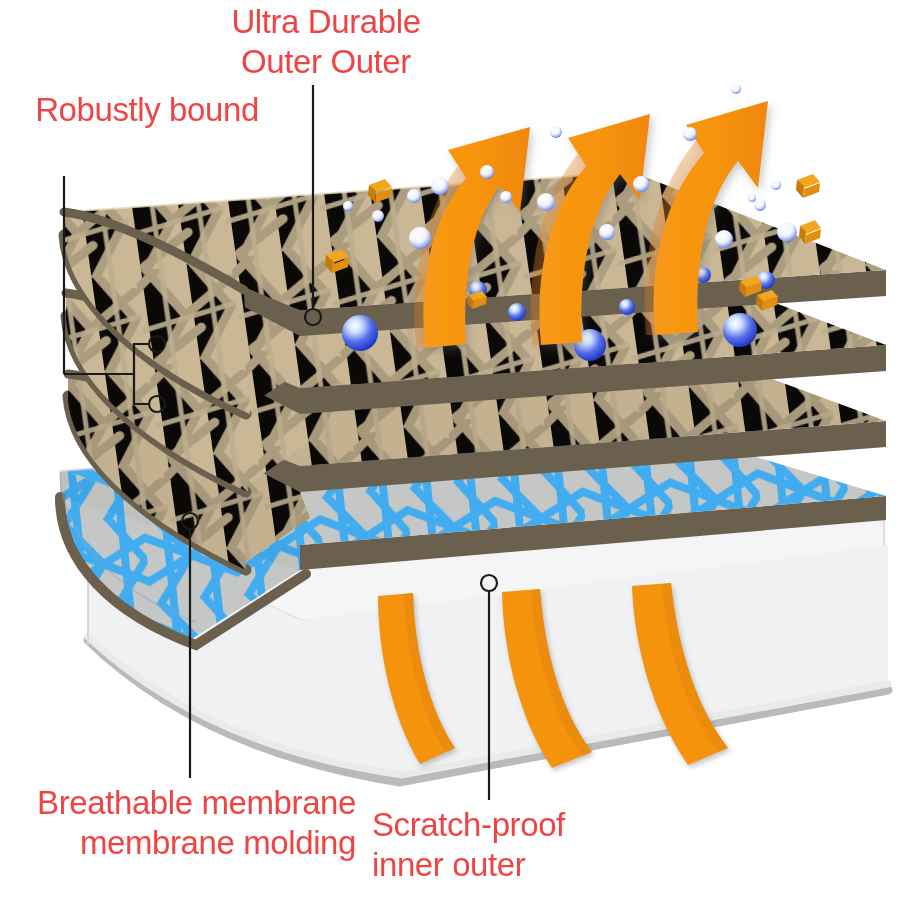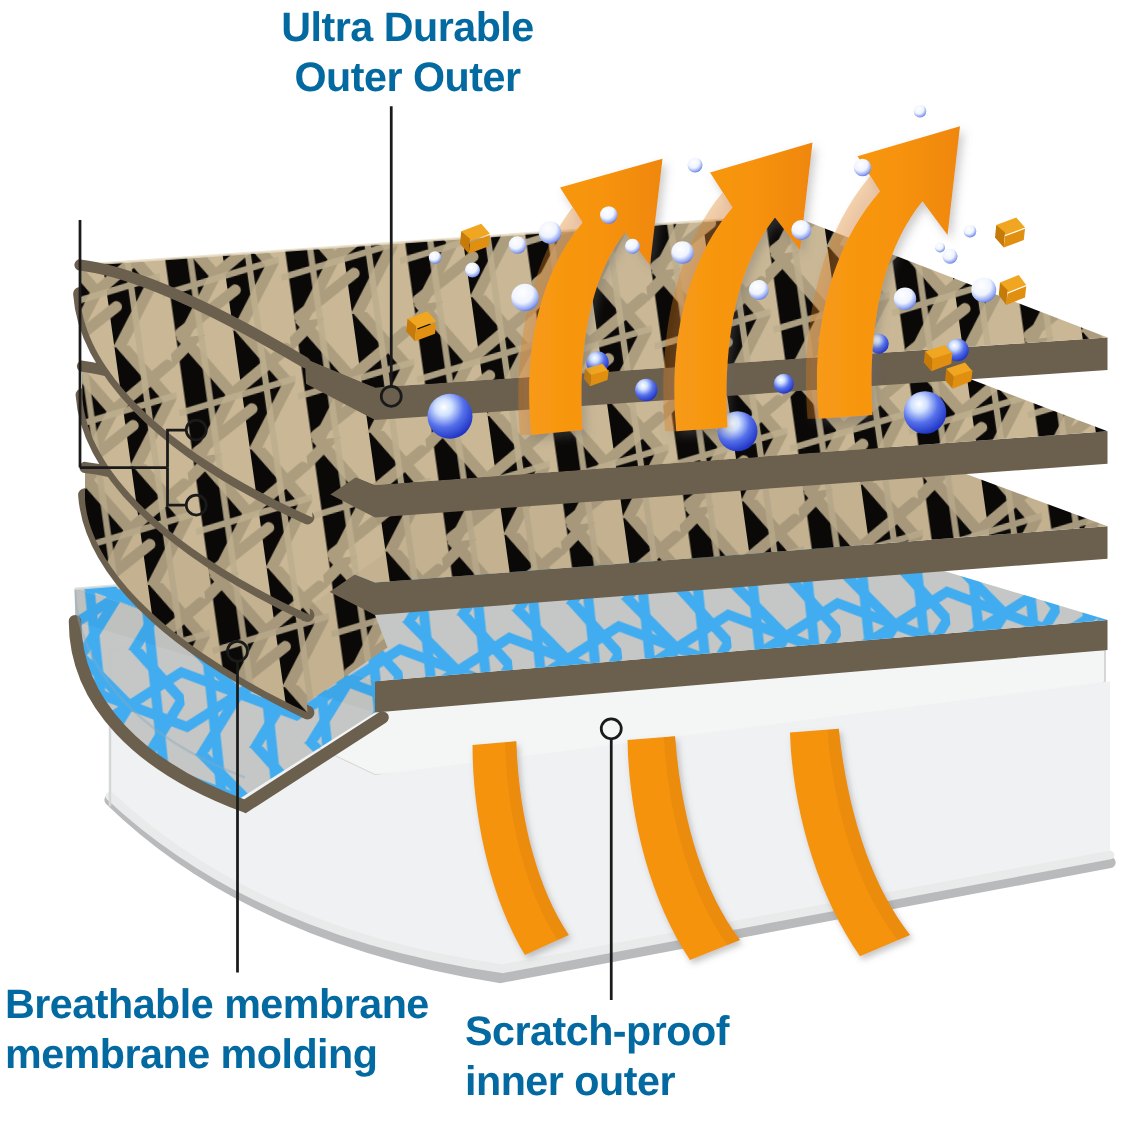--- a/index.html
+++ b/index.html
@@ -17,44 +17,44 @@
   }
   #diagram {
     position: absolute;
     left: 0;
     top: 0;
     width: 916px;
     height: 902px;
   }
   .label {
     position: absolute;
-    color: #0369a1;
+    color: #ef4444;
     font-family: "Liberation Sans", sans-serif;
-    font-weight: bold;
+    font-weight: normal;
     font-size: 33px;
     line-height: 1.22;
     letter-spacing: -0.4px;
     white-space: pre;
   }
   #label-ultra-durable {
     left: 192px;
     top: 2px;
     text-align: center;
     width: 268px;
   }
   #label-robustly-bound {
     left: 6px;
     top: 90px;
     text-align: center;
     width: 282px;
   }
   #label-breathable {
     left: 4px;
     top: 783px;
-    text-align: left;
+    text-align: right;
     width: 352px;
   }
   #label-scratch-proof {
     left: 372px;
     top: 805px;
     width: 238px;
   }
 </style>
 </head>
 <body>
@@ -311,19 +311,19 @@
 
       <g>
         <circle cx="489" cy="583" r="8" fill="#f4f5f5"></circle>
         <path d="M489 591 L489 800"></path>
       </g>
     </g>
   </svg>
 
   <div class="label" id="label-ultra-durable"><span>Ultra Durable</span><br><span>Outer Outer</span></div>
 
-  <div class="label" id="label-robustly-bound"><br></div>
+  <div class="label" id="label-robustly-bound"><span>Robustly bound</span><br></div>
 
   <div class="label" id="label-breathable"><span>Breathable membrane</span><br><span>membrane molding</span></div>
 
   <div class="label" id="label-scratch-proof"><span>Scratch-proof</span><br><span>inner outer</span></div>
 
 </div>
 
 </body></html>

